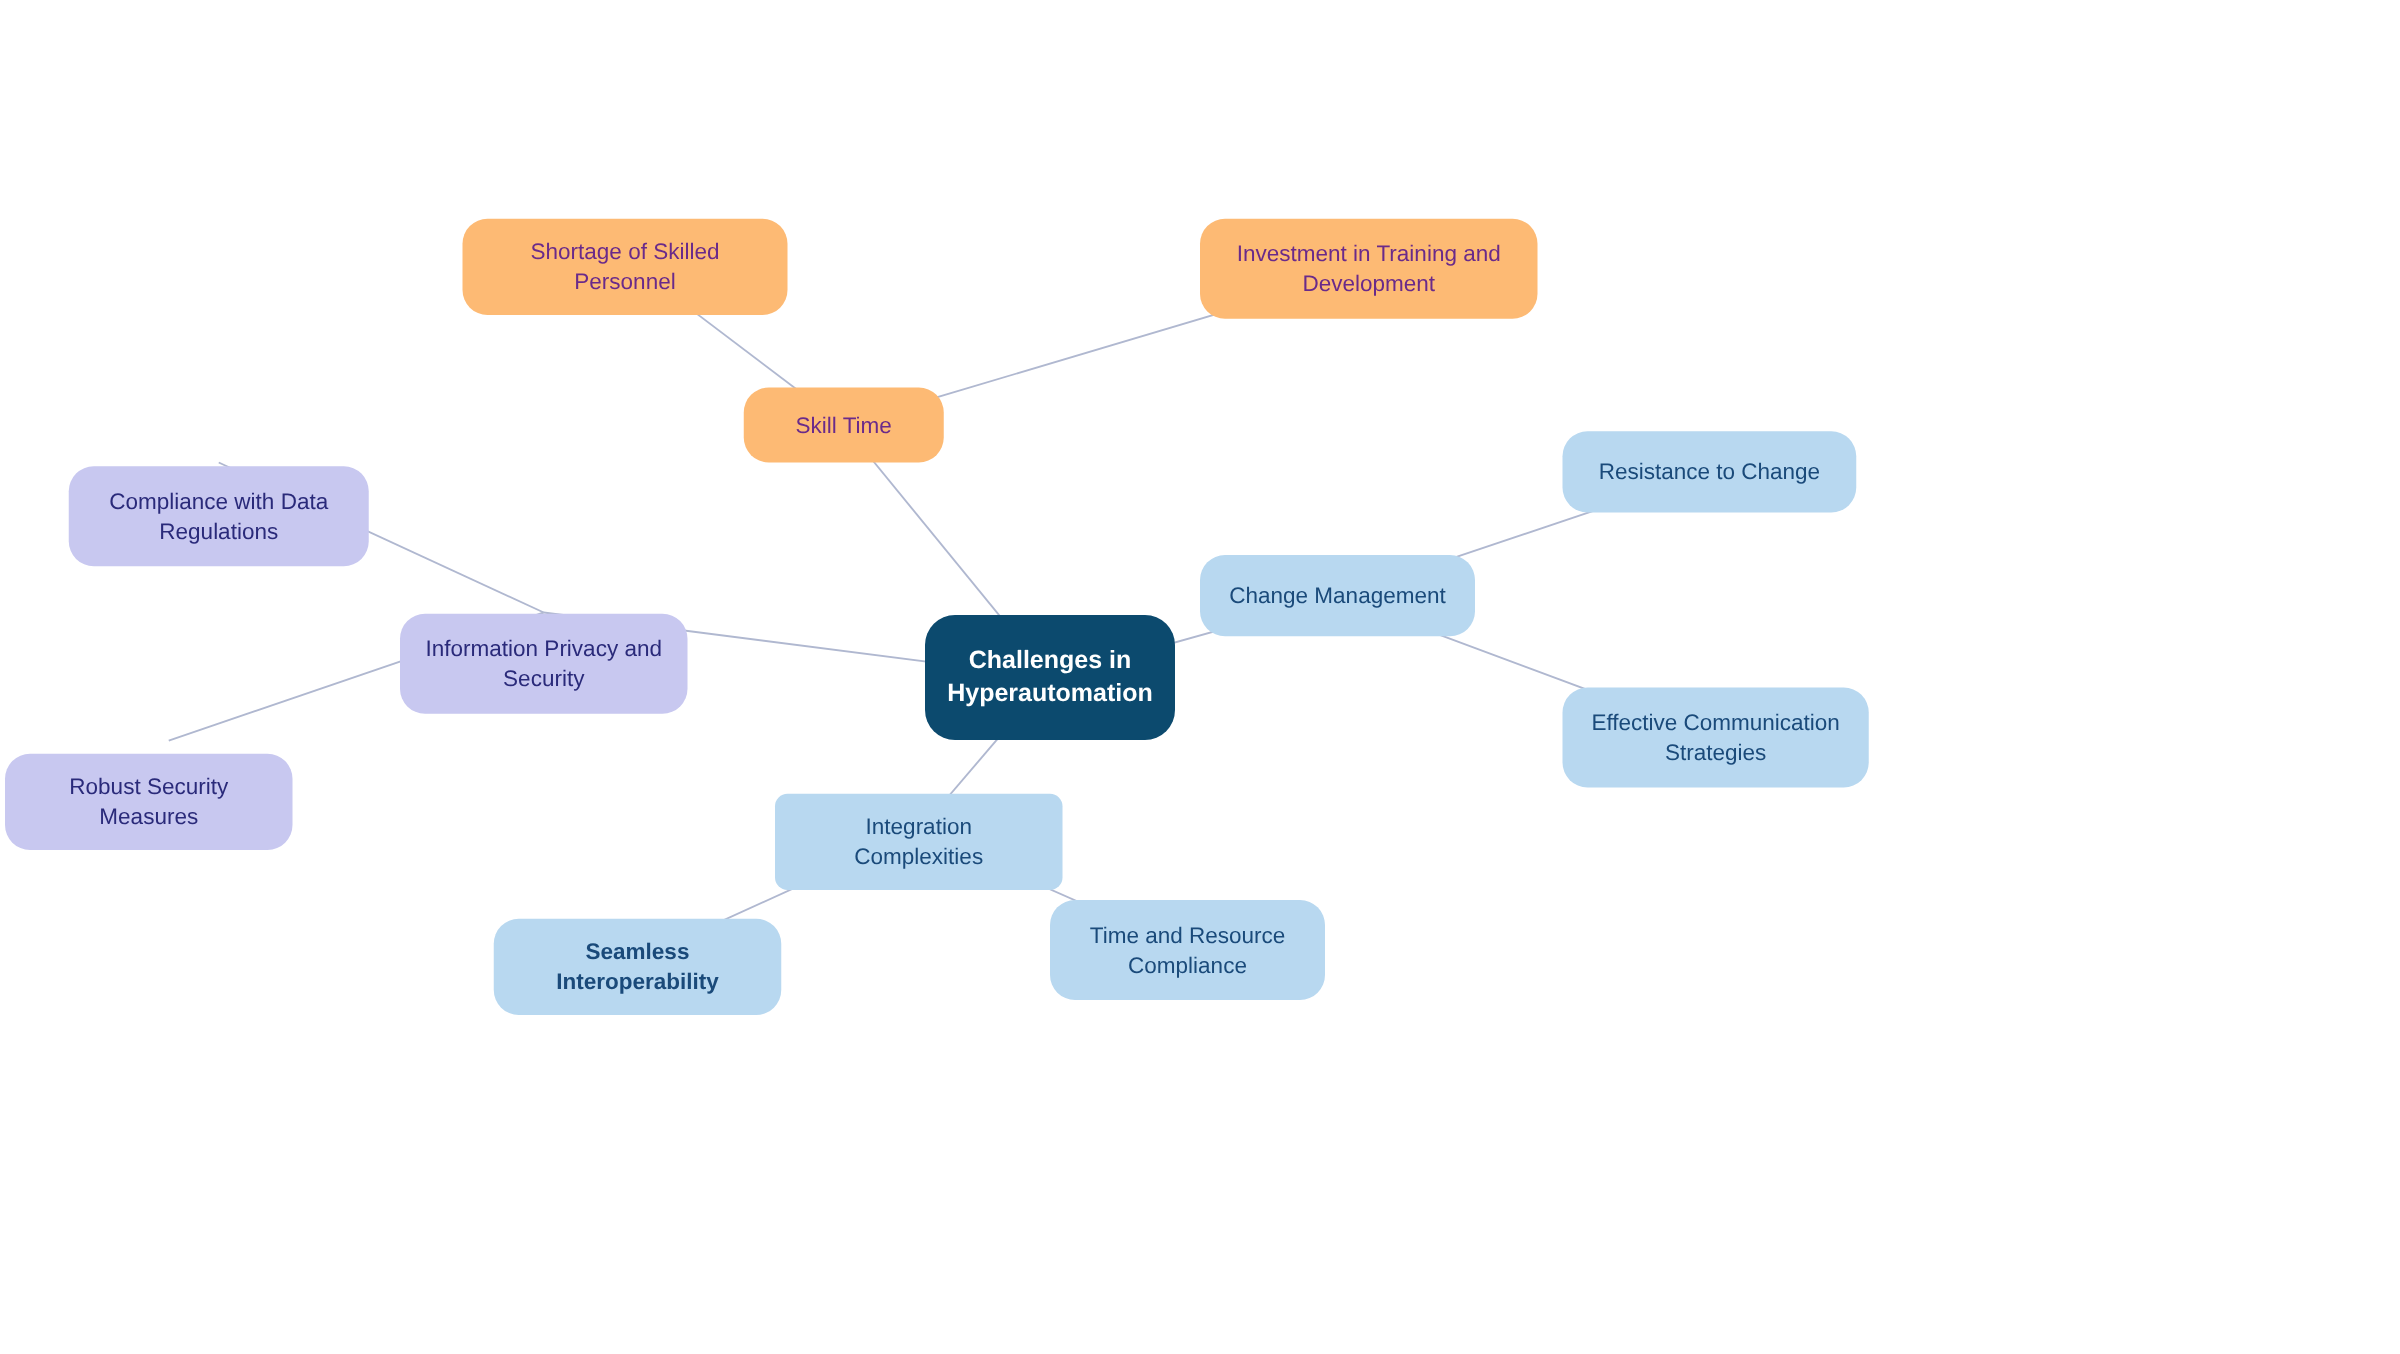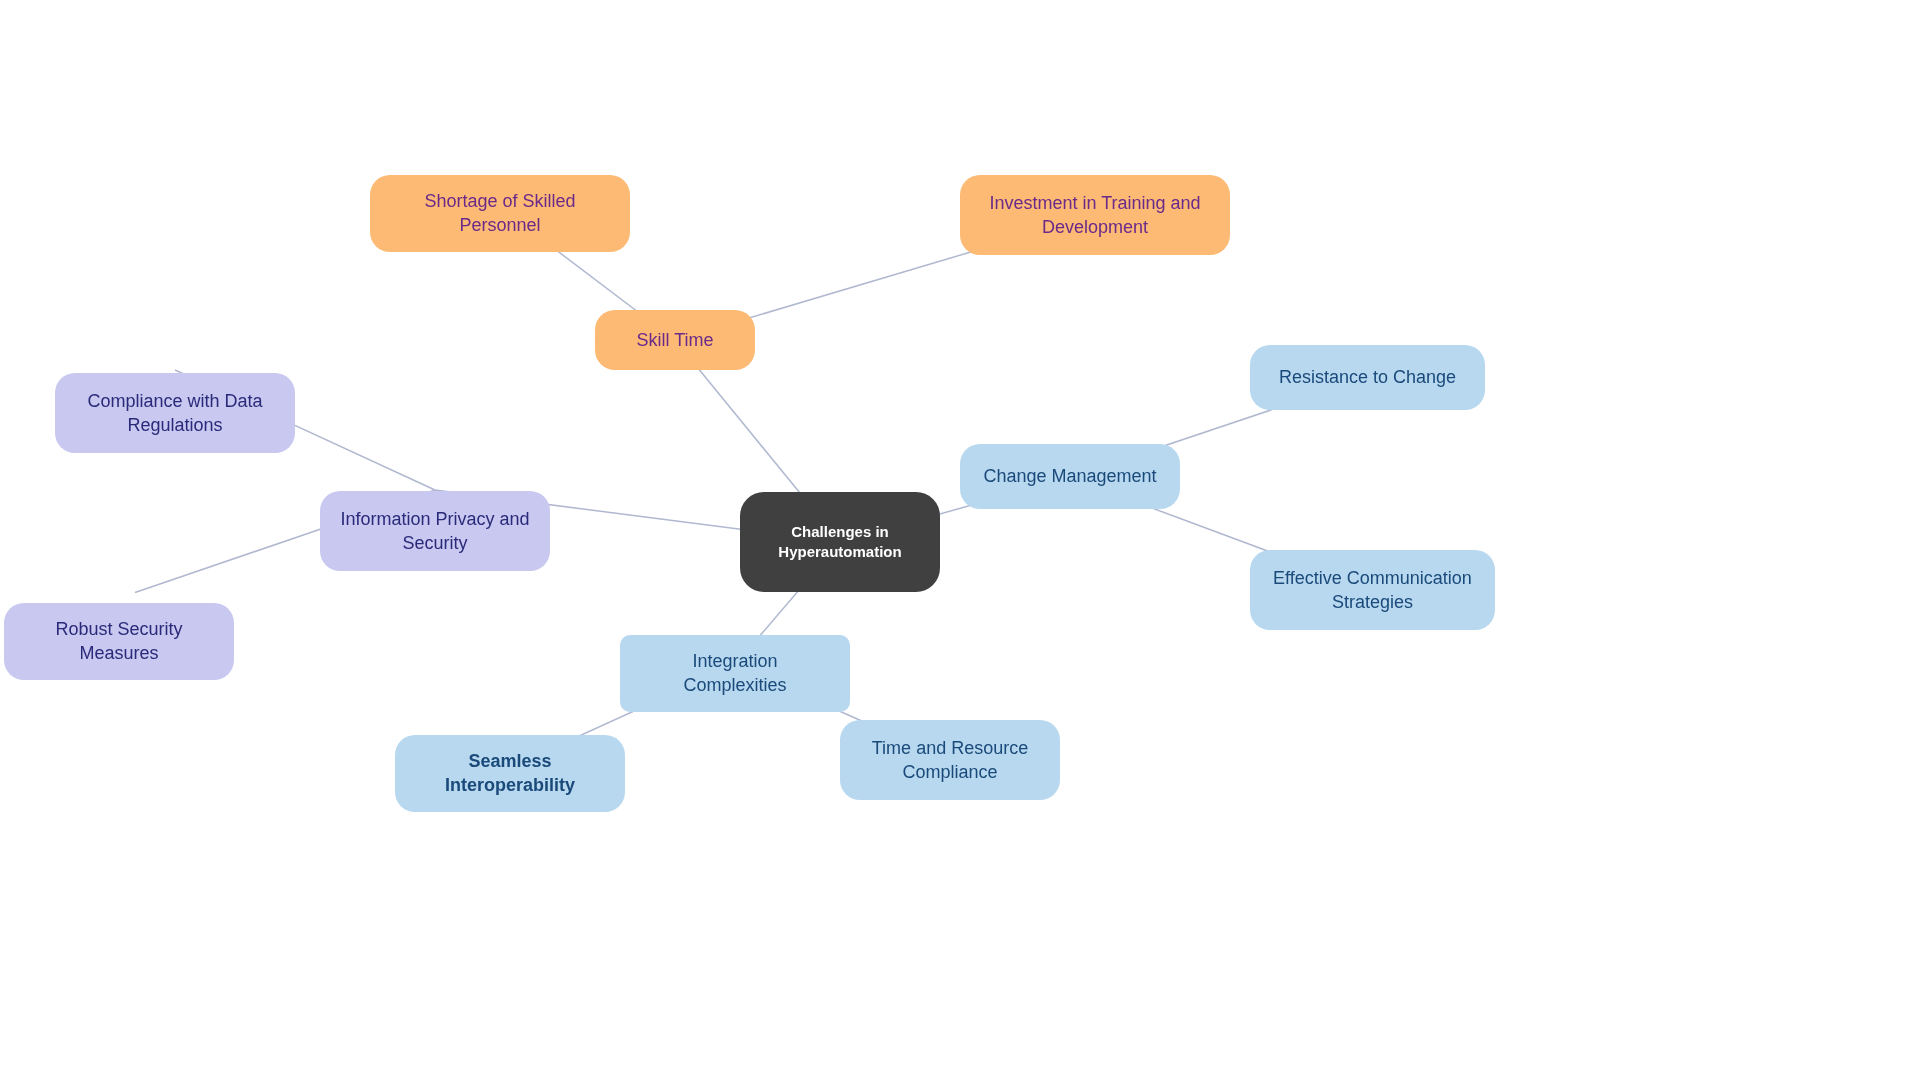--- a/index.html
+++ b/index.html
@@ -24,23 +24,23 @@
       border-radius: 20px;
       display: flex;
       align-items: center;
       justify-content: center;
       text-align: center;
       z-index: 2;
       padding: 14px 20px;
       line-height: 1.35;
     }
     .node-center {
-      background: #404040;
+      background: #0c4a6e;
       color: #ffffff;
-      font-size: 15px;
+      font-size: 20px;
       font-weight: 600;
       width: 200px;
       height: 100px;
       border-radius: 24px;
     }
     .node-pink {
       background: #fdba74;
       color: #6a2a8a;
       font-size: 18px;
     }

